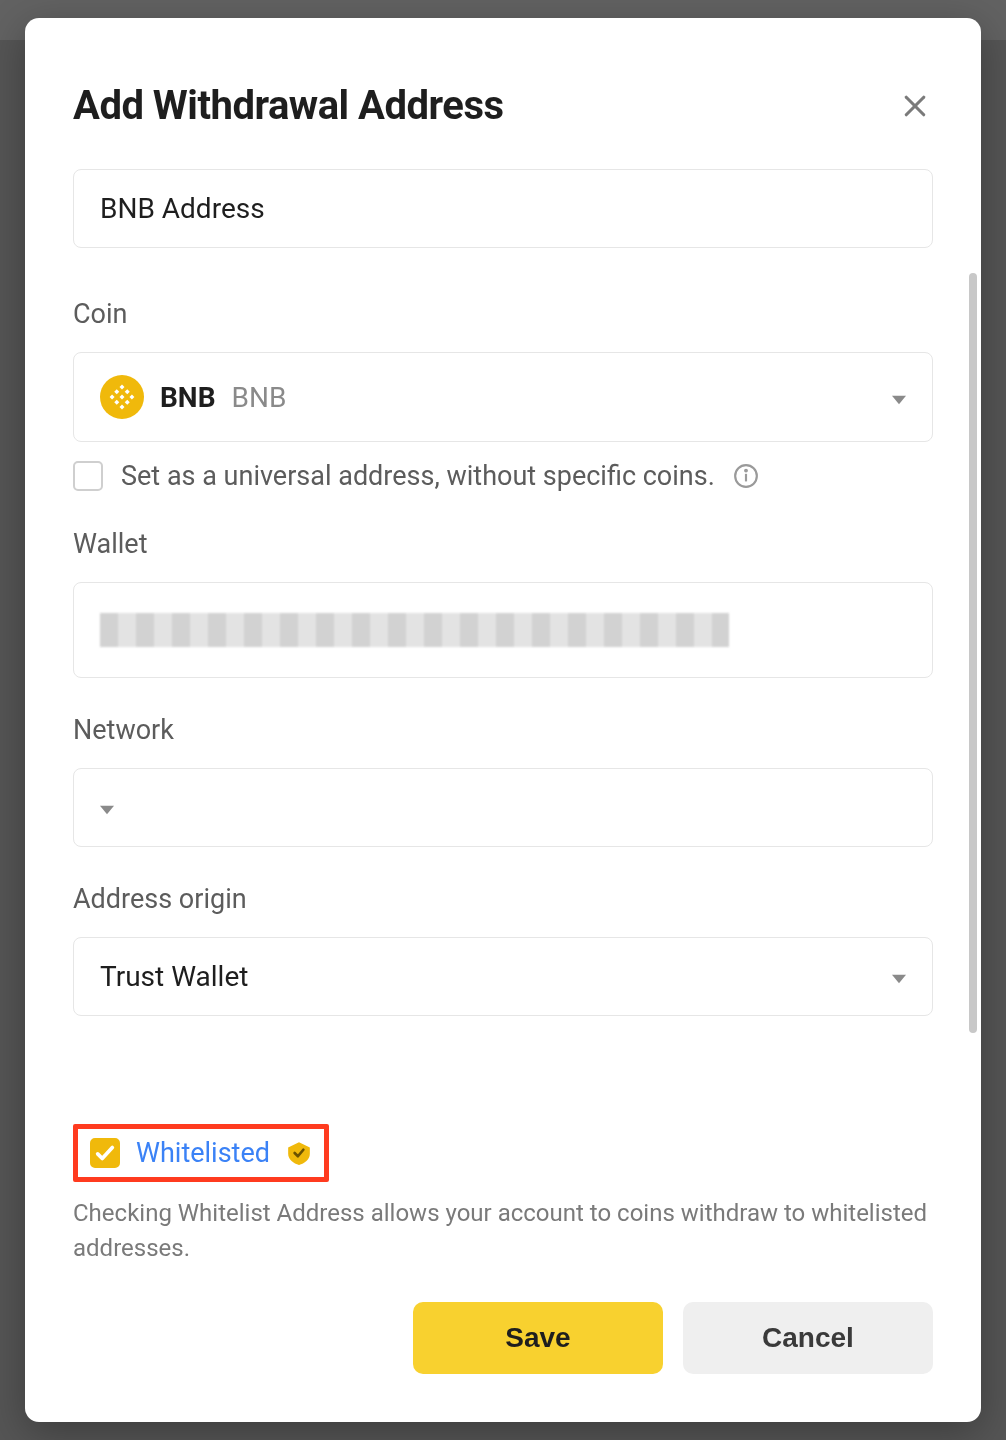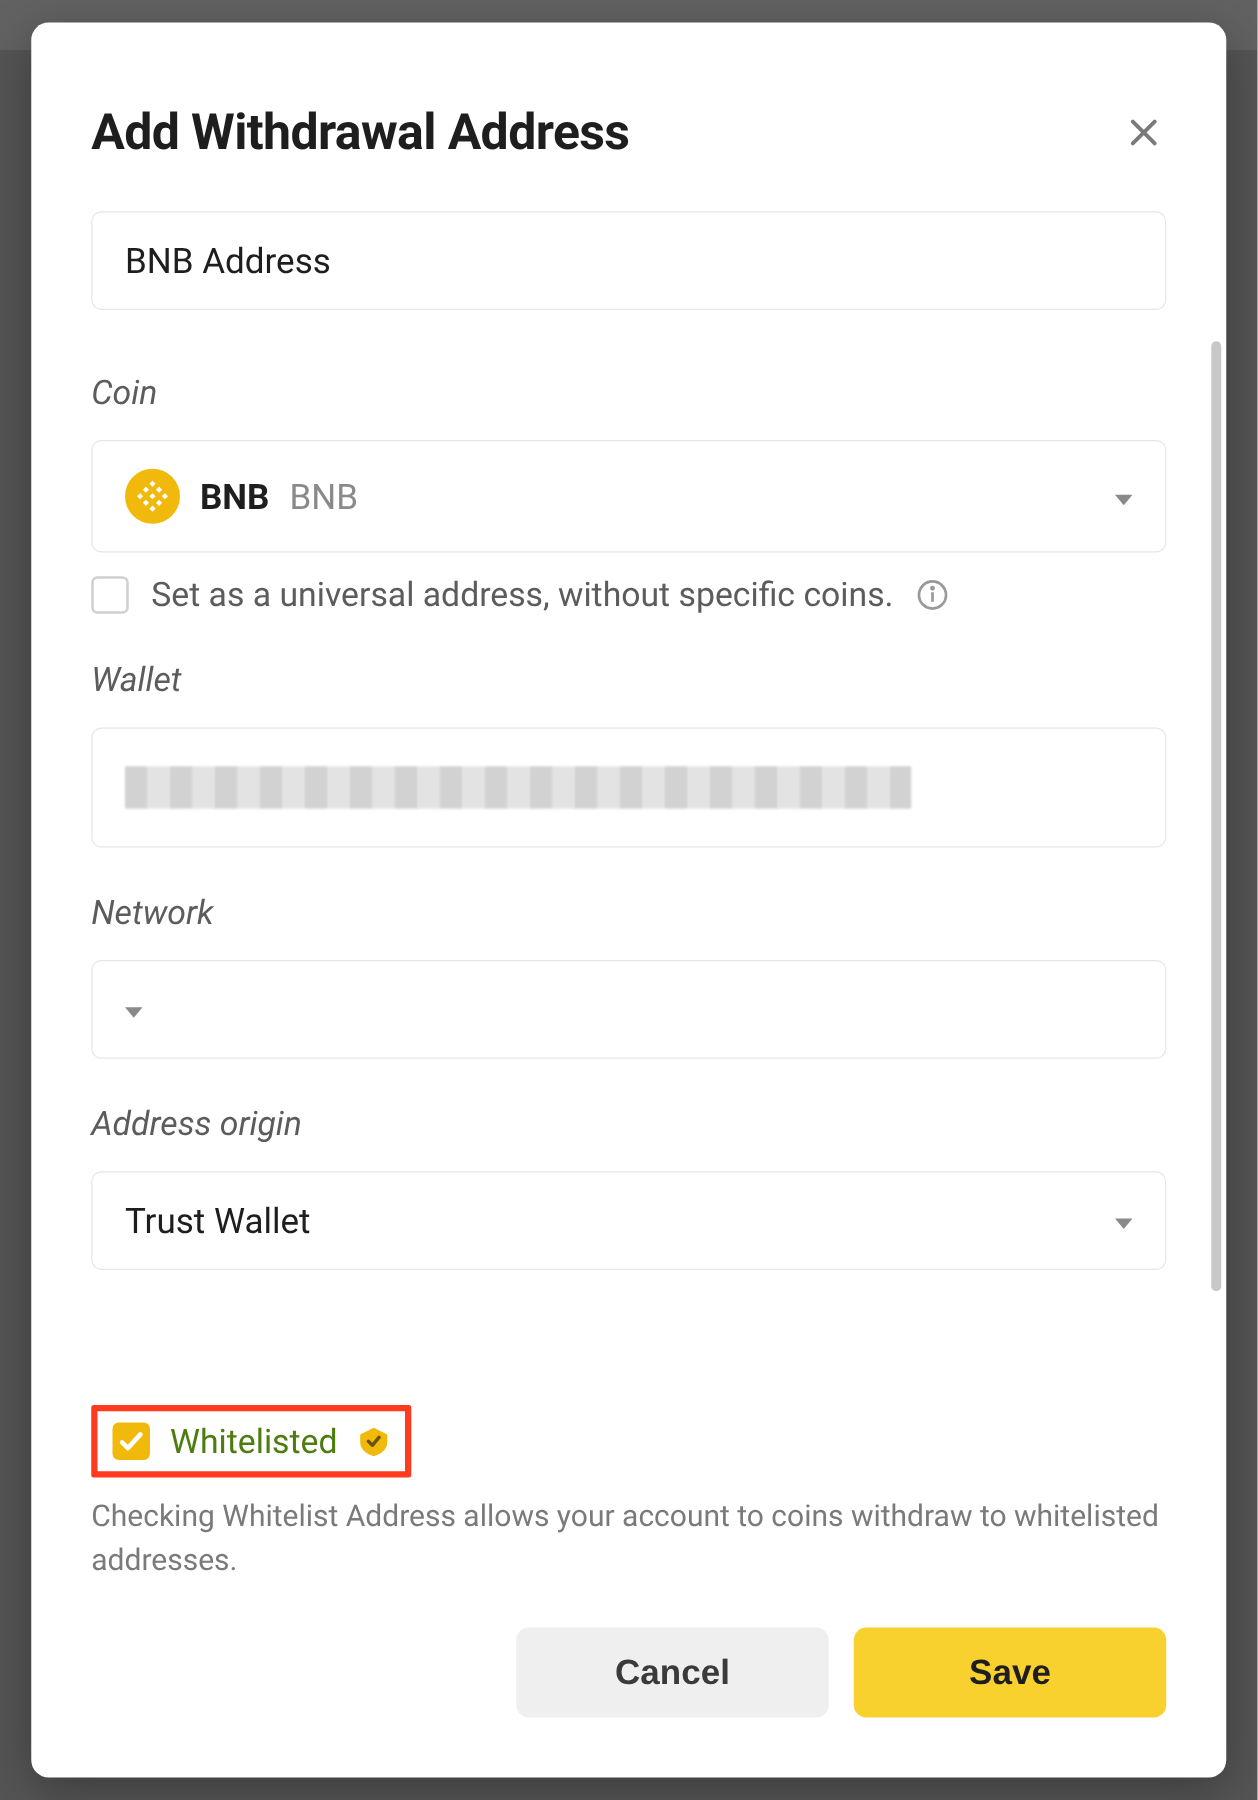--- a/index.html
+++ b/index.html
@@ -87,21 +87,20 @@
       color: #1e1e1e;
       margin-bottom: 50px;
     }
     .field-group {
       margin-bottom: 36px;
     }
     .field-label {
       font-size: 27px;
       color: #5c5c5c;
       margin-bottom: 22px;
-      font-style: italic;
     }
     .select-box {
       border: 1px solid #e6e6e6;
       border-radius: 8px;
       padding: 22px 26px;
       display: flex;
       align-items: center;
       justify-content: space-between;
       cursor: pointer;
       font-size: 28px;
@@ -189,21 +188,21 @@
     .whitelist-row {
       display: inline-flex;
       align-items: center;
       gap: 16px;
       border: 5px solid #ff3b1f;
       border-radius: 2px;
       padding: 8px 12px;
     }
     .whitelist-text {
       font-size: 27px;
-      color: #4d7c0f;
+      color: #3b82f6;
     }
     .badge-icon {
       width: 26px;
       height: 26px;
       display: inline-flex;
       align-items: center;
       justify-content: center;
     }
     .badge-icon svg { width: 26px; height: 26px; }
     .whitelist-desc {
@@ -346,16 +345,16 @@
         <svg viewBox="0 0 24 24">
             <path d="M12 2 L22 7 L22 13 C22 18 17 22 12 23 C7 22 2 18 2 13 L2 7 Z" fill="#f0b90b"></path>
             <path d="M8 12 L11 15 L16 9" stroke="#6b5200" stroke-width="2.5" fill="none" stroke-linecap="round" stroke-linejoin="round"></path>
           </svg>
       </span>
     </div>
     <div class="whitelist-desc">Checking Whitelist Address allows your account to coins withdraw to whitelisted addresses.</div>
   </div>
 
   <div class="modal-footer">
+    <button class="btn btn-save">Save</button>
     <button class="btn btn-cancel">Cancel</button>
-    <button class="btn btn-save">Save</button>
   </div>
 </div>
 
 </body></html>

